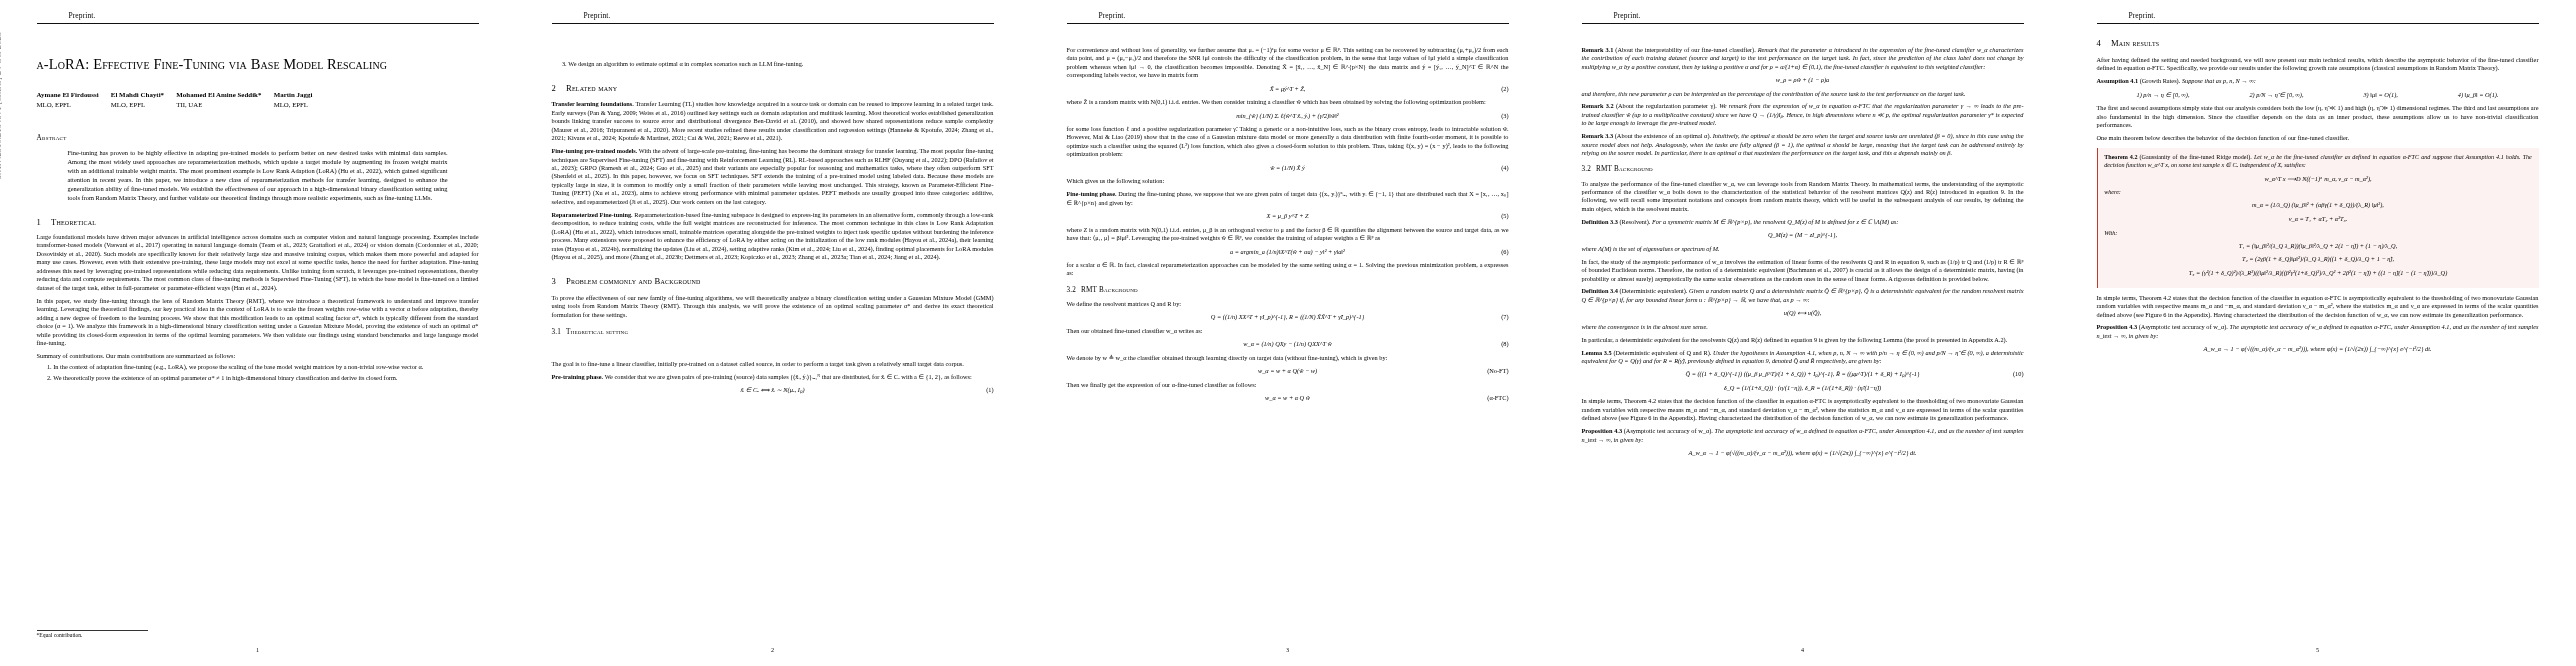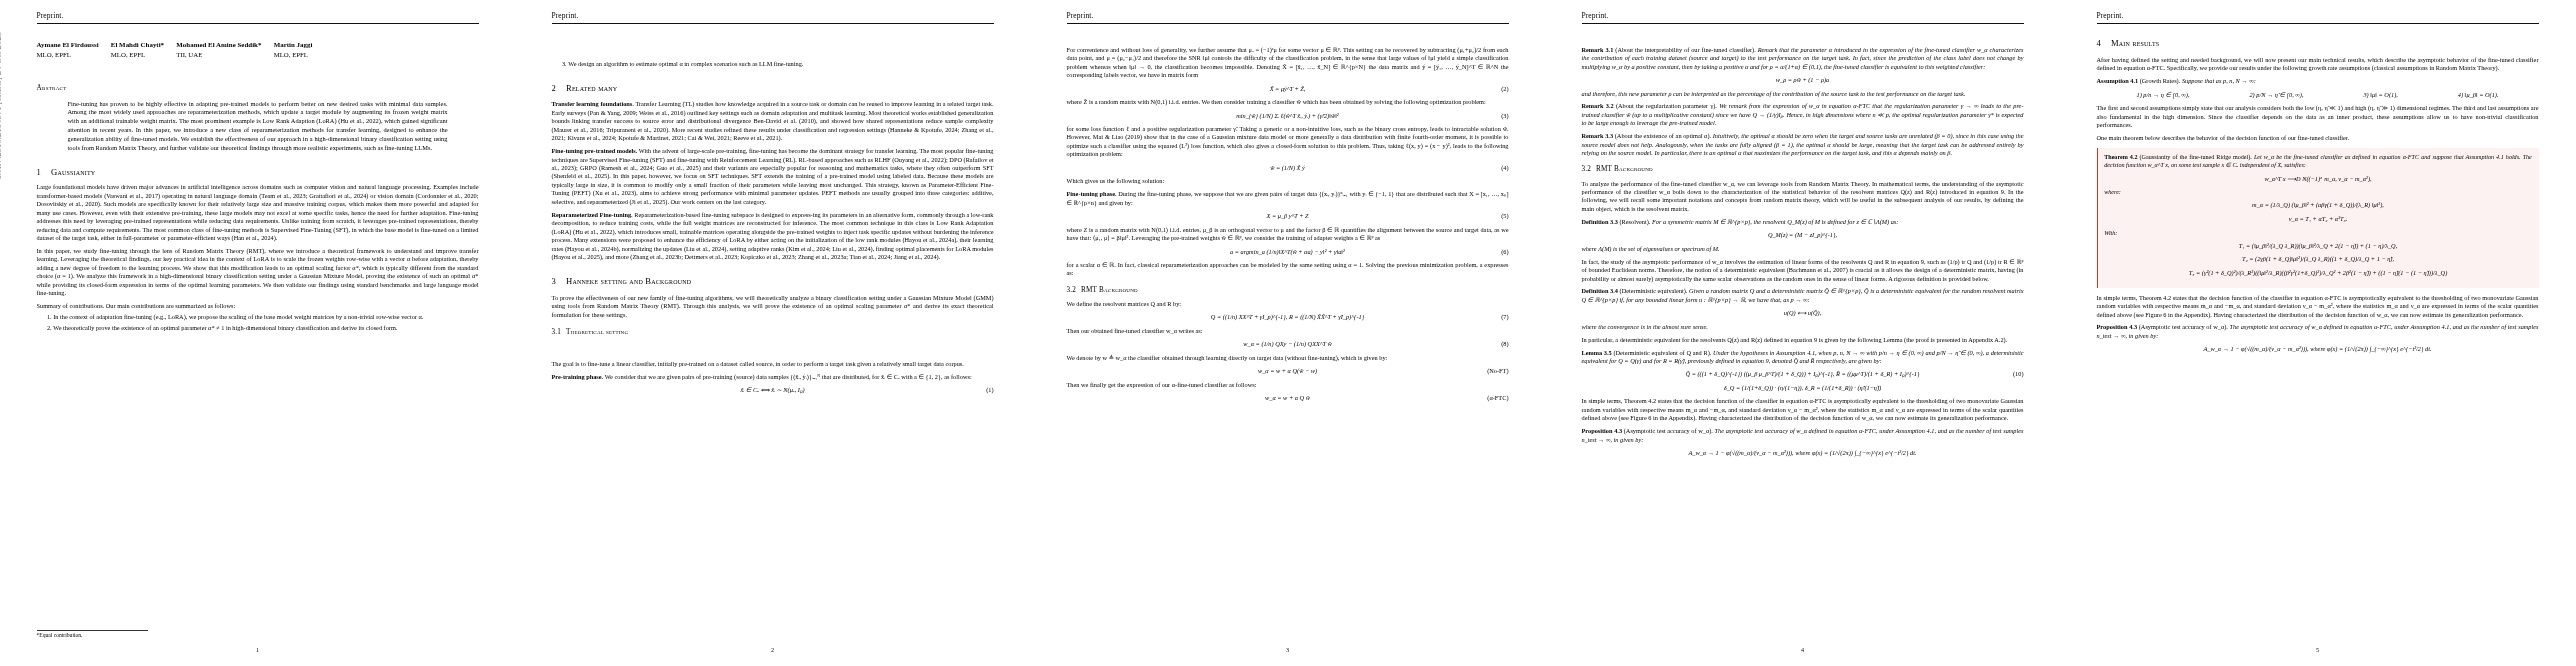--- a/index.html
+++ b/index.html
@@ -1,20 +1,20 @@
 <!DOCTYPE html>
 <html style="font-size:9px"><head>
 <meta charset="utf-8">
 <style>
   html,body{margin:0;padding:0;background:#ffffff;}
   body{width:2576px;height:667px;font-family:"Liberation Serif",serif;color:#000;overflow:hidden;}
   .strip{display:flex;width:2576px;height:667px;align-items:flex-start;}
   .page{position:relative;width:515px;height:667px;background:#fff;box-sizing:border-box;padding:12.2px 0 0 0;flex:0 0 515px;}
   .pinner{position:relative;width:442px;margin:0 auto;height:645px;}
-  .runhead{font-size:7.5px;letter-spacing:0.1px;line-height:1.1;padding-bottom:1.7px;}
+  .runhead{font-size:7.5px;letter-spacing:0.1px;line-height:1.1;padding-bottom:1.7px;margin-left:32px;}
   .rule{border-bottom:0.6px solid #111;width:100%;margin-top:0.6px;}
   .arxiv{position:absolute;left:-43px;top:167px;width:233px;transform:rotate(-90deg);transform-origin:left top;
          font-size:8.3px;color:#888;letter-spacing:0.2px;white-space:nowrap;font-family:"Liberation Serif",serif;}
   .title{font-variant:small-caps;font-size:14.5px;line-height:1.22;margin:32px 0 0 0;letter-spacing:0.1px;}
   .authors{display:flex;gap:12.2px;margin-top:16.7px;font-size:6.8px;}
   .au{line-height:1.42;}
   .au b{font-weight:bold;display:block;font-size:6.9px;letter-spacing:0.03px;}
   .au span{display:block;}
   .sect{font-variant:small-caps;font-size:8.6px;margin:14.5px 0 6.1px 0;letter-spacing:0.2px;}
   .sect .num{font-variant:normal;display:inline-block;width:14.5px;}
@@ -39,20 +39,21 @@
 <body>
 
 <div class="strip">
 
   <div class="page">
     <div class="pinner">
       <div class="arxiv">arXiv:2510.21345v1  [cs.LG]  24 Oct 2025</div>
       <div class="runhead">Preprint.</div>
       <div class="rule"></div>
 
+      <div class="title">α-LoRA: Effective Fine-Tuning via Base Model Rescaling</div>
 
       <div class="authors">
         <div class="au">
           <b>Aymane El Firdoussi</b>
           <span>MLO, EPFL</span>
         </div>
         <div class="au">
           <b>El Mahdi Chayti*</b>
           <span>MLO, EPFL</span>
         </div>
@@ -63,21 +64,21 @@
         <div class="au">
           <b>Martin Jaggi</b>
           <span>MLO, EPFL</span>
         </div>
       </div>
 
       <div class="abshead">Abstract</div>
       <div class="abs">Fine-tuning has proven to be highly effective in adapting pre-trained models to perform better on new desired tasks with minimal data samples. Among the most widely used approaches are reparameterization methods, which update a target module by augmenting its frozen weight matrix with an additional trainable weight matrix. The most prominent example is Low Rank Adaption (LoRA) (Hu et al., 2022), which gained significant attention in recent years. In this paper, we introduce a new class of reparameterization methods for transfer learning, designed to enhance the generalization ability of fine-tuned models. We establish the effectiveness of our approach in a high-dimensional binary classification setting using tools from Random Matrix Theory, and further validate our theoretical findings through more realistic experiments, such as fine-tuning LLMs.</div>
 
       <div class="sect">
-        <span class="num">1</span><span>Gaussianity</span>
+        <span class="num">1</span><span>Theoretical</span>
       </div>
 
       <div class="body">
         <p>Large foundational models have driven major advances in artificial intelligence across domains such as computer vision and natural language processing. Examples include transformer-based models (Vaswani et al., 2017) operating in natural language domain (Team et al., 2023; Grattafiori et al., 2024) or vision domain (Cordonnier et al., 2020; Dosovitskiy et al., 2020). Such models are specifically known for their relatively large size and massive training corpus, which makes them more powerful and adapted for many use cases. However, even with their extensive pre-training, these large models may not excel at some specific tasks, hence the need for further adaptation. Fine-tuning addresses this need by leveraging pre-trained representations while reducing data requirements. Unlike training from scratch, it leverages pre-trained representations, thereby reducing data and compute requirements. The most common class of fine-tuning methods is Supervised Fine-Tuning (SFT), in which the base model is fine-tuned on a limited dataset of the target task, either in full-parameter or parameter-efficient ways (Han et al., 2024).</p>
         <p>In this paper, we study fine-tuning through the lens of Random Matrix Theory (RMT), where we introduce a theoretical framework to understand and improve transfer learning. Leveraging the theoretical findings, our key practical idea in the context of LoRA is to scale the frozen weights row-wise with a vector α before adaptation, thereby adding a new degree of freedom to the learning process. We show that this modification leads to an optimal scaling factor α*, which is typically different from the standard choice (α = 1). We analyze this framework in a high-dimensional binary classification setting under a Gaussian Mixture Model, proving the existence of such an optimal α* while providing its closed-form expression in terms of the optimal learning parameters. We then validate our findings using standard benchmarks and large language model fine-tuning.</p>
         <p class="tight">Summary of contributions. Our main contributions are summarized as follows:</p>
         <ol class="contrib">
           <li>In the context of adaptation fine-tuning (e.g., LoRA), we propose the scaling of the base model weight matrices by a non-trivial row-wise vector α.</li>
           <li>We theoretically prove the existence of an optimal parameter α* ≠ 1 in high-dimensional binary classification and derive its closed form.</li>
         </ol>
@@ -103,21 +104,21 @@
 
         <div class="sect">
           <span class="num">2</span><span>Related many</span>
         </div>
 
         <p><span class="lead">Transfer learning foundations.</span> <span>Transfer Learning (TL) studies how knowledge acquired in a source task or domain can be reused to improve learning in a related target task. Early surveys (Pan &amp; Yang, 2009; Weiss et al., 2016) outlined key settings such as domain adaptation and multitask learning. Most theoretical works established generalization bounds linking transfer success to source error and distributional divergence Ben-David et al. (2010), and showed how shared representations reduce sample complexity (Maurer et al., 2016; Tripuraneni et al., 2020). More recent studies refined these results under classification and regression settings (Hanneke &amp; Kpotufe, 2024; Zhang et al., 2021; Kivans et al., 2024; Kpotufe &amp; Martinet, 2021; Cai &amp; Wei, 2021; Reeve et al., 2021).</span></p>
         <p><span class="lead">Fine-tuning pre-trained models.</span> <span>With the advent of large-scale pre-training, fine-tuning has become the dominant strategy for transfer learning. The most popular fine-tuning techniques are Supervised Fine-tuning (SFT) and fine-tuning with Reinforcement Learning (RL). RL-based approaches such as RLHF (Ouyang et al., 2022); DPO (Rafailov et al., 2023); GRPO (Ramesh et al., 2024; Guo et al., 2025) and their variants are especially popular for reasoning and mathematics tasks, where they often outperform SFT (Shenfeld et al., 2025). In this paper, however, we focus on SFT techniques. SFT extends the training of a pre-trained model using labeled data. Because these models are typically large in size, it is common to modify only a small fraction of their parameters while leaving most unchanged. This strategy, known as Parameter-Efficient Fine-Tuning (PEFT) (Xu et al., 2023), aims to achieve strong performance with minimal parameter updates. PEFT methods are usually grouped into three categories: additive, selective, and reparameterized (Ji et al., 2025). Our work centers on the last category.</span></p>
         <p><span class="lead">Reparameterized Fine-tuning.</span> <span>Reparameterization-based fine-tuning subspace is designed to express-ing its parameters in an alternative form, commonly through a low-rank decomposition, to reduce training costs, while the full weight matrices are reconstructed for inference. The most common technique in this class is Low Rank Adaptation (LoRA) (Hu et al., 2022), which introduces small, trainable matrices operating alongside the pre-trained weights to inject task specific updates without burdening the inference process. Many extensions were proposed to enhance the efficiency of LoRA by either acting on the initialization of the low rank modules (Hayou et al., 2024a), their learning rates (Hayou et al., 2024b), normalizing the updates (Liu et al., 2024), setting adaptive ranks (Kim et al., 2024; Liu et al., 2024), finding optimal placements for LoRA modules (Hayou et al., 2025), and more (Zhang et al., 2023b; Dettmers et al., 2023; Kopiczko et al., 2023; Zhang et al., 2023a; Tian et al., 2024; Jiang et al., 2024).</span></p>
 
         <div class="sect">
-          <span class="num">3</span><span>Hanneke setting and Background</span>
+          <span class="num">3</span><span>Problem commonly and Background</span>
         </div>
 
         <p>To prove the effectiveness of our new family of fine-tuning algorithms, we will theoretically analyze a binary classification setting under a Gaussian Mixture Model (GMM) using tools from Random Matrix Theory (RMT). Through this analysis, we will prove the existence of an optimal scaling parameter α* and derive its exact theoretical formulation for these settings.</p>
 
         <div class="sect" style="font-size:7.2px;margin:9px 0 22px 0">
           <span class="num">3.1</span><span>Theoretical setting</span>
         </div>
 
         <p>The goal is to fine-tune a linear classifier, initially pre-trained on a dataset called source, in order to perform a target task given a relatively small target data corpus.</p>
         <p><span class="lead">Pre-training phase.</span> <span>We consider that we are given pairs of pre-training (source) data samples {(x̃ᵢ, ỹᵢ)}ᵢ₌₁ᴺ that are distributed, for x̃ᵢ ∈ Cₐ with a ∈ {1, 2}, as follows:</span></p>

